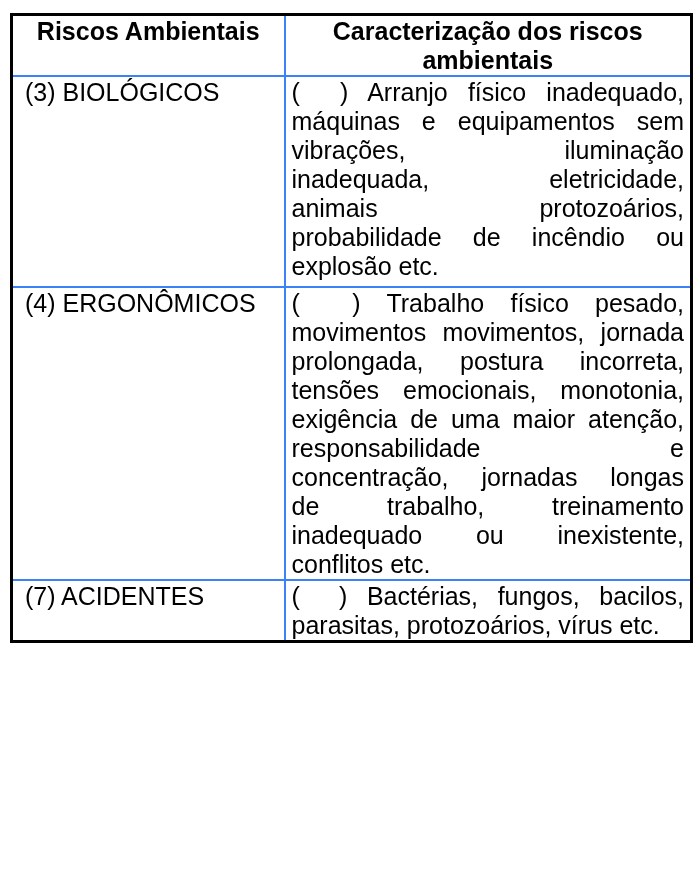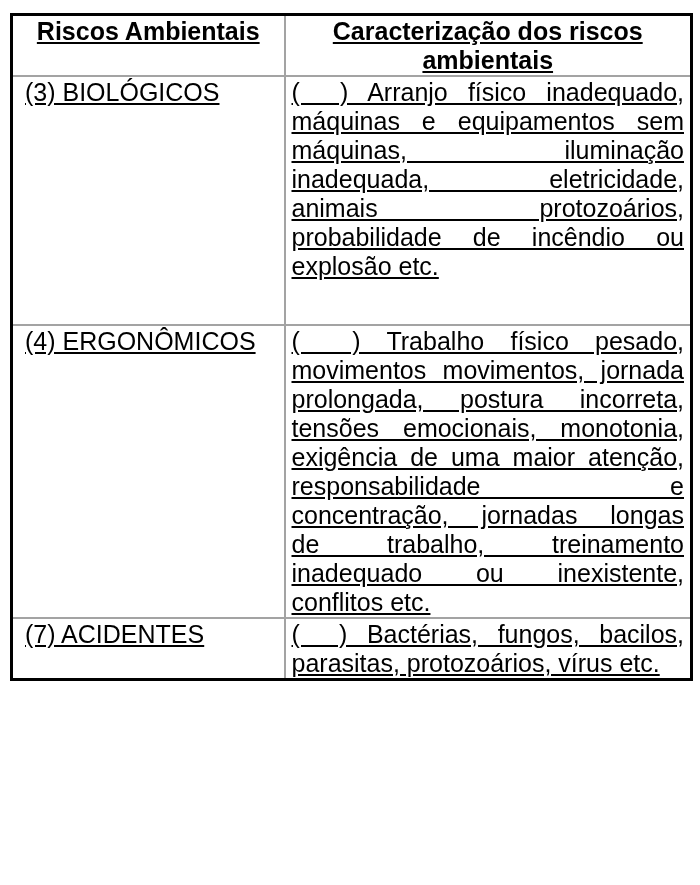--- a/index.html
+++ b/index.html
@@ -21,34 +21,33 @@
     width: 680px;
     border-collapse: collapse;
     table-layout: fixed;
     border: 3px solid #000000;
     font-size: 25px;
     line-height: 29px;
   }
   col.c1 { width: 273px; }
   col.c2 { width: 407px; }
   th, td {
-    border: 2px solid #a3a3a3;
+    border: 2px solid #3b82f6;
     vertical-align: top;
     overflow: hidden;
-    text-decoration: underline;
   }
   th {
     font-weight: bold;
     text-align: center;
     padding: 1px 4px 0 4px;
   }
   tr.r-header { height: 58px; }
   tr.r1 { height: 150px; }
   tr.r2 { height: 89px; }
-  tr.r3 { height: 249px; }
+  tr.r3 { height: 211px; }
   tr.r4 { height: 289px; }
   tr.r5 { height: 58px; }
   td.label-cell {
     text-align: left;
     padding: 1px 4px 0 12px;
     white-space: nowrap;
   }
   td.desc-cell {
     padding: 1px 6px 0 6px;
   }
@@ -76,21 +75,21 @@
         <th>Riscos Ambientais</th>
         <th>Caracterização dos riscos ambientais</th>
       </tr>
     </thead>
     <tbody>
       <tr class="r3">
         <td class="label-cell">(3) BIOLÓGICOS</td>
         <td class="desc-cell">
             <div class="tline just">(&nbsp;&nbsp;) Arranjo físico inadequado,</div>
             <div class="tline just">máquinas e equipamentos sem</div>
-            <div class="tline just">máquinas, iluminação</div>
+            <div class="tline just">vibrações, iluminação</div>
             <div class="tline just">inadequada, eletricidade,</div>
             <div class="tline just">animais protozoários,</div>
             <div class="tline just">probabilidade de incêndio ou</div>
             <div class="tline last">explosão etc.</div>
           </td>
       </tr>
       <tr class="r4">
         <td class="label-cell">(4) ERGONÔMICOS</td>
         <td class="desc-cell">
             <div class="tline just">(&nbsp;&nbsp;) Trabalho físico pesado,</div>

